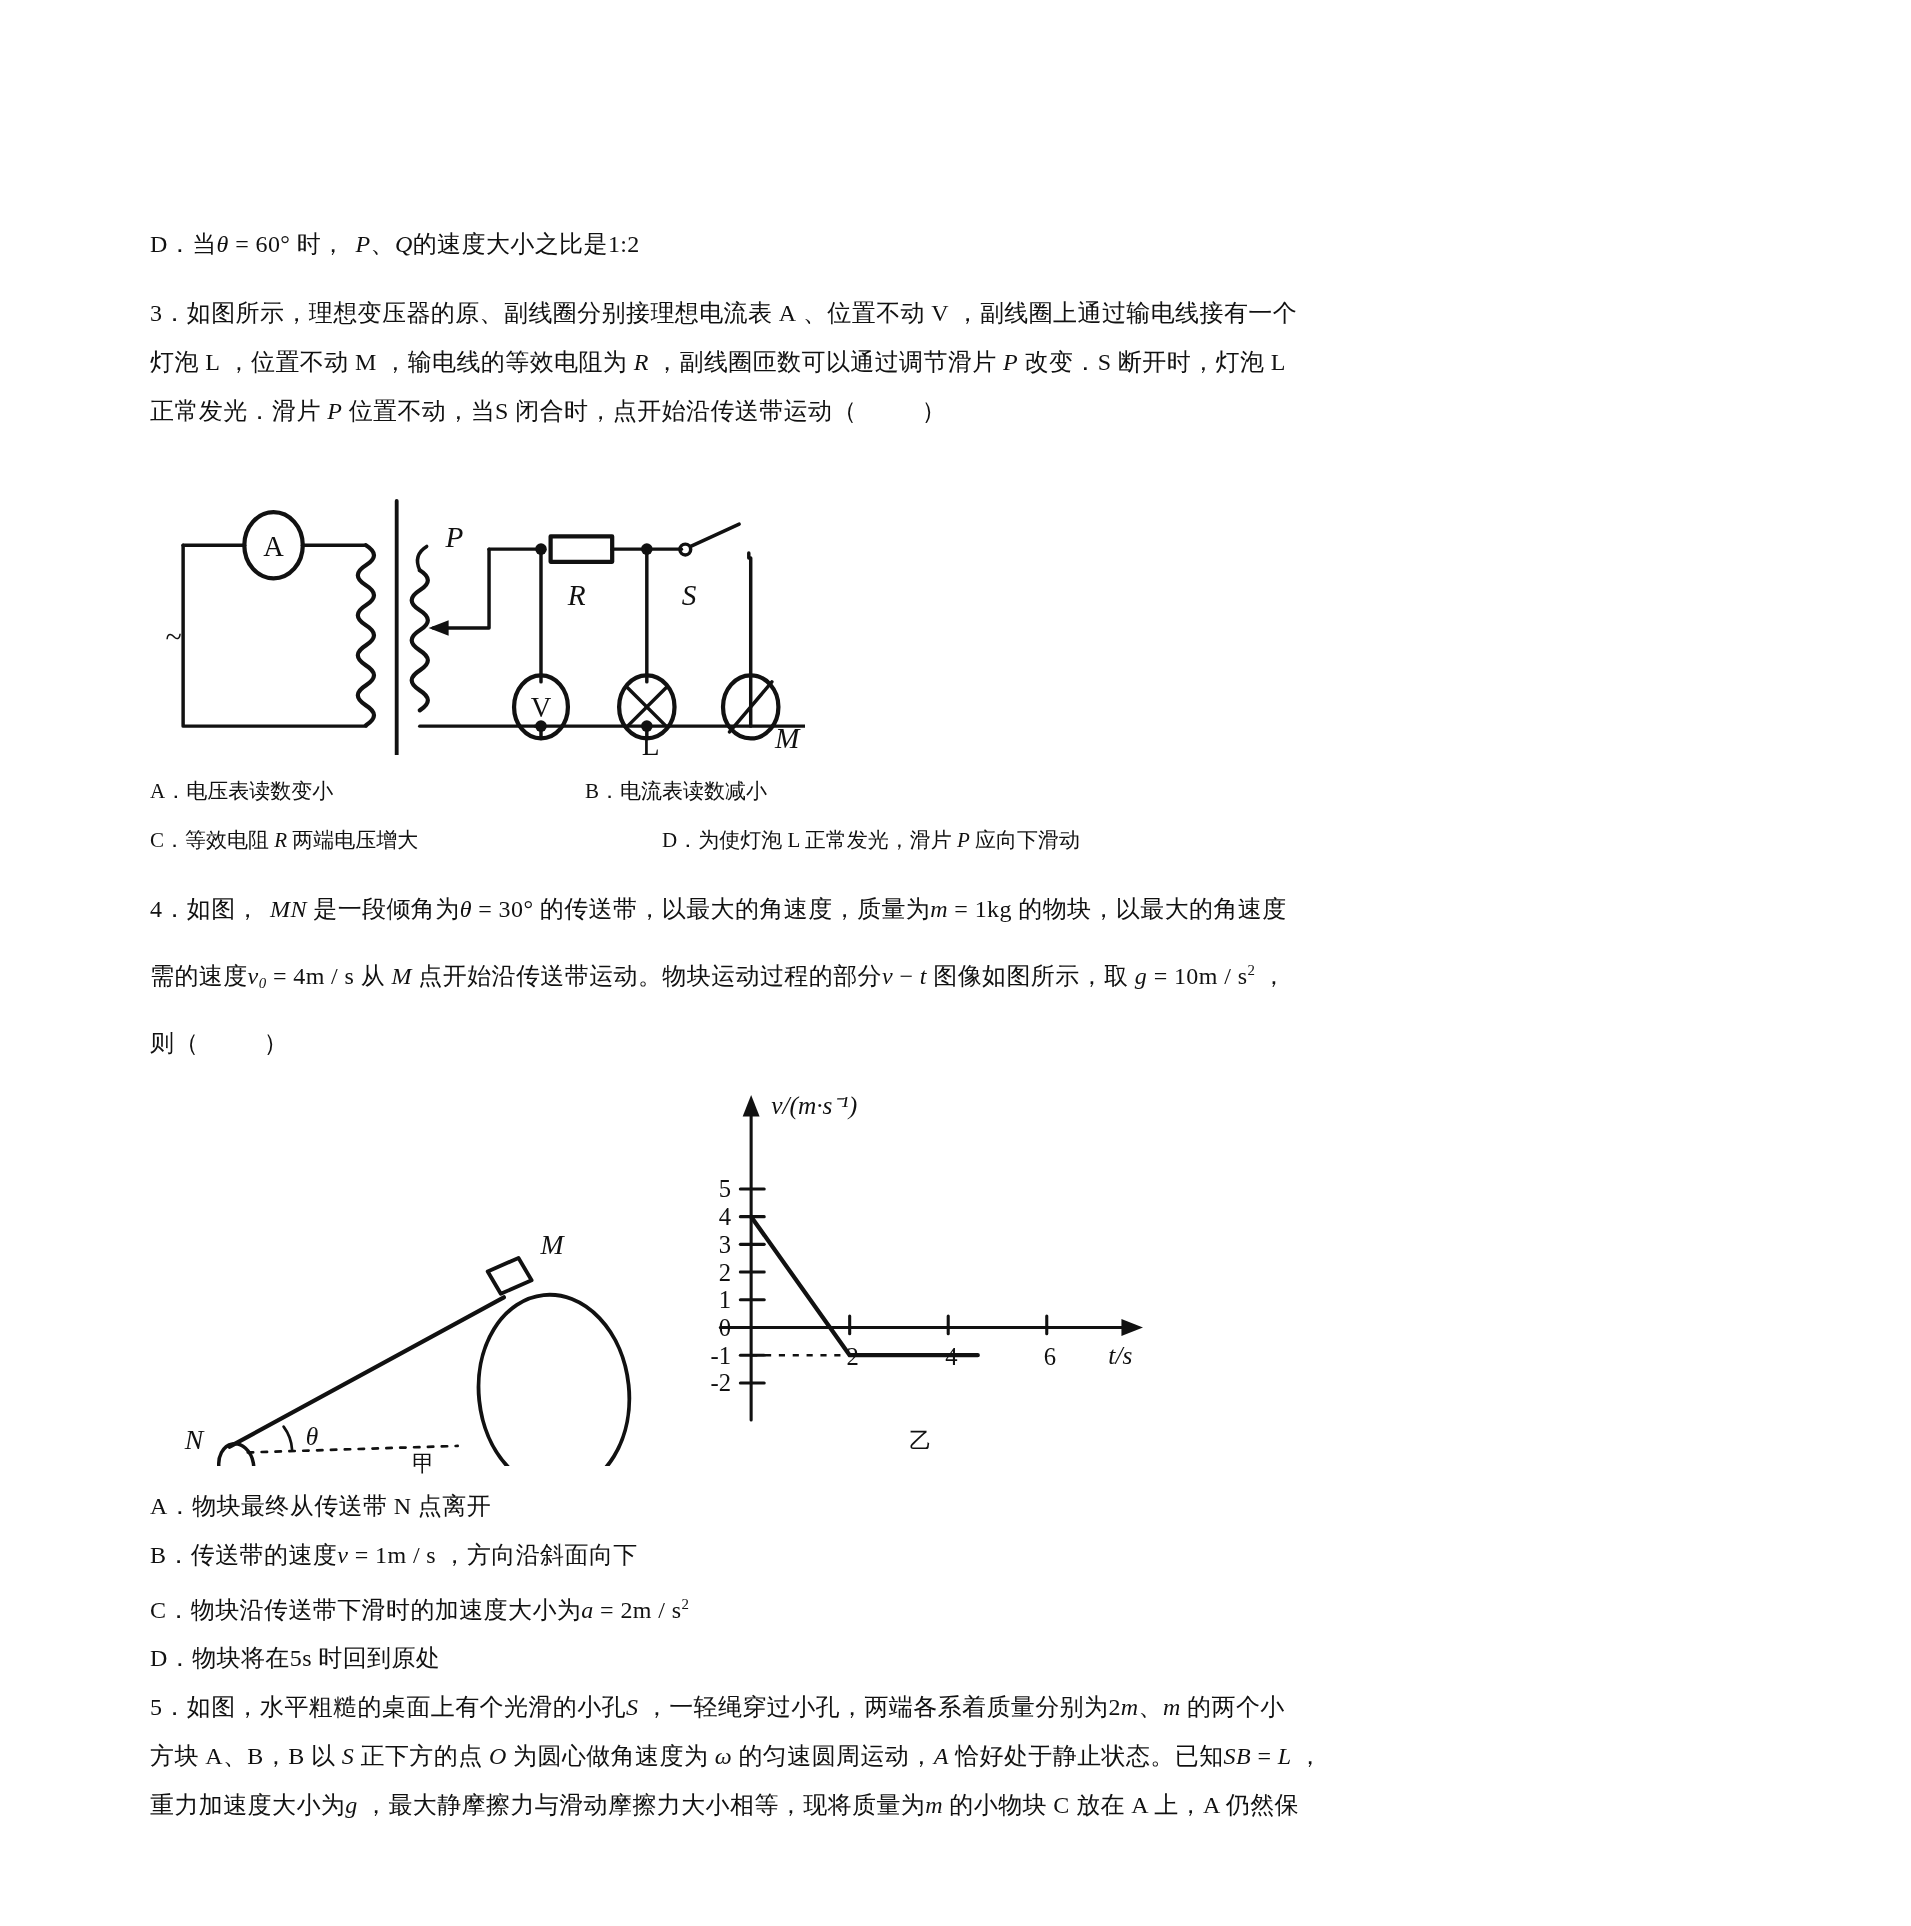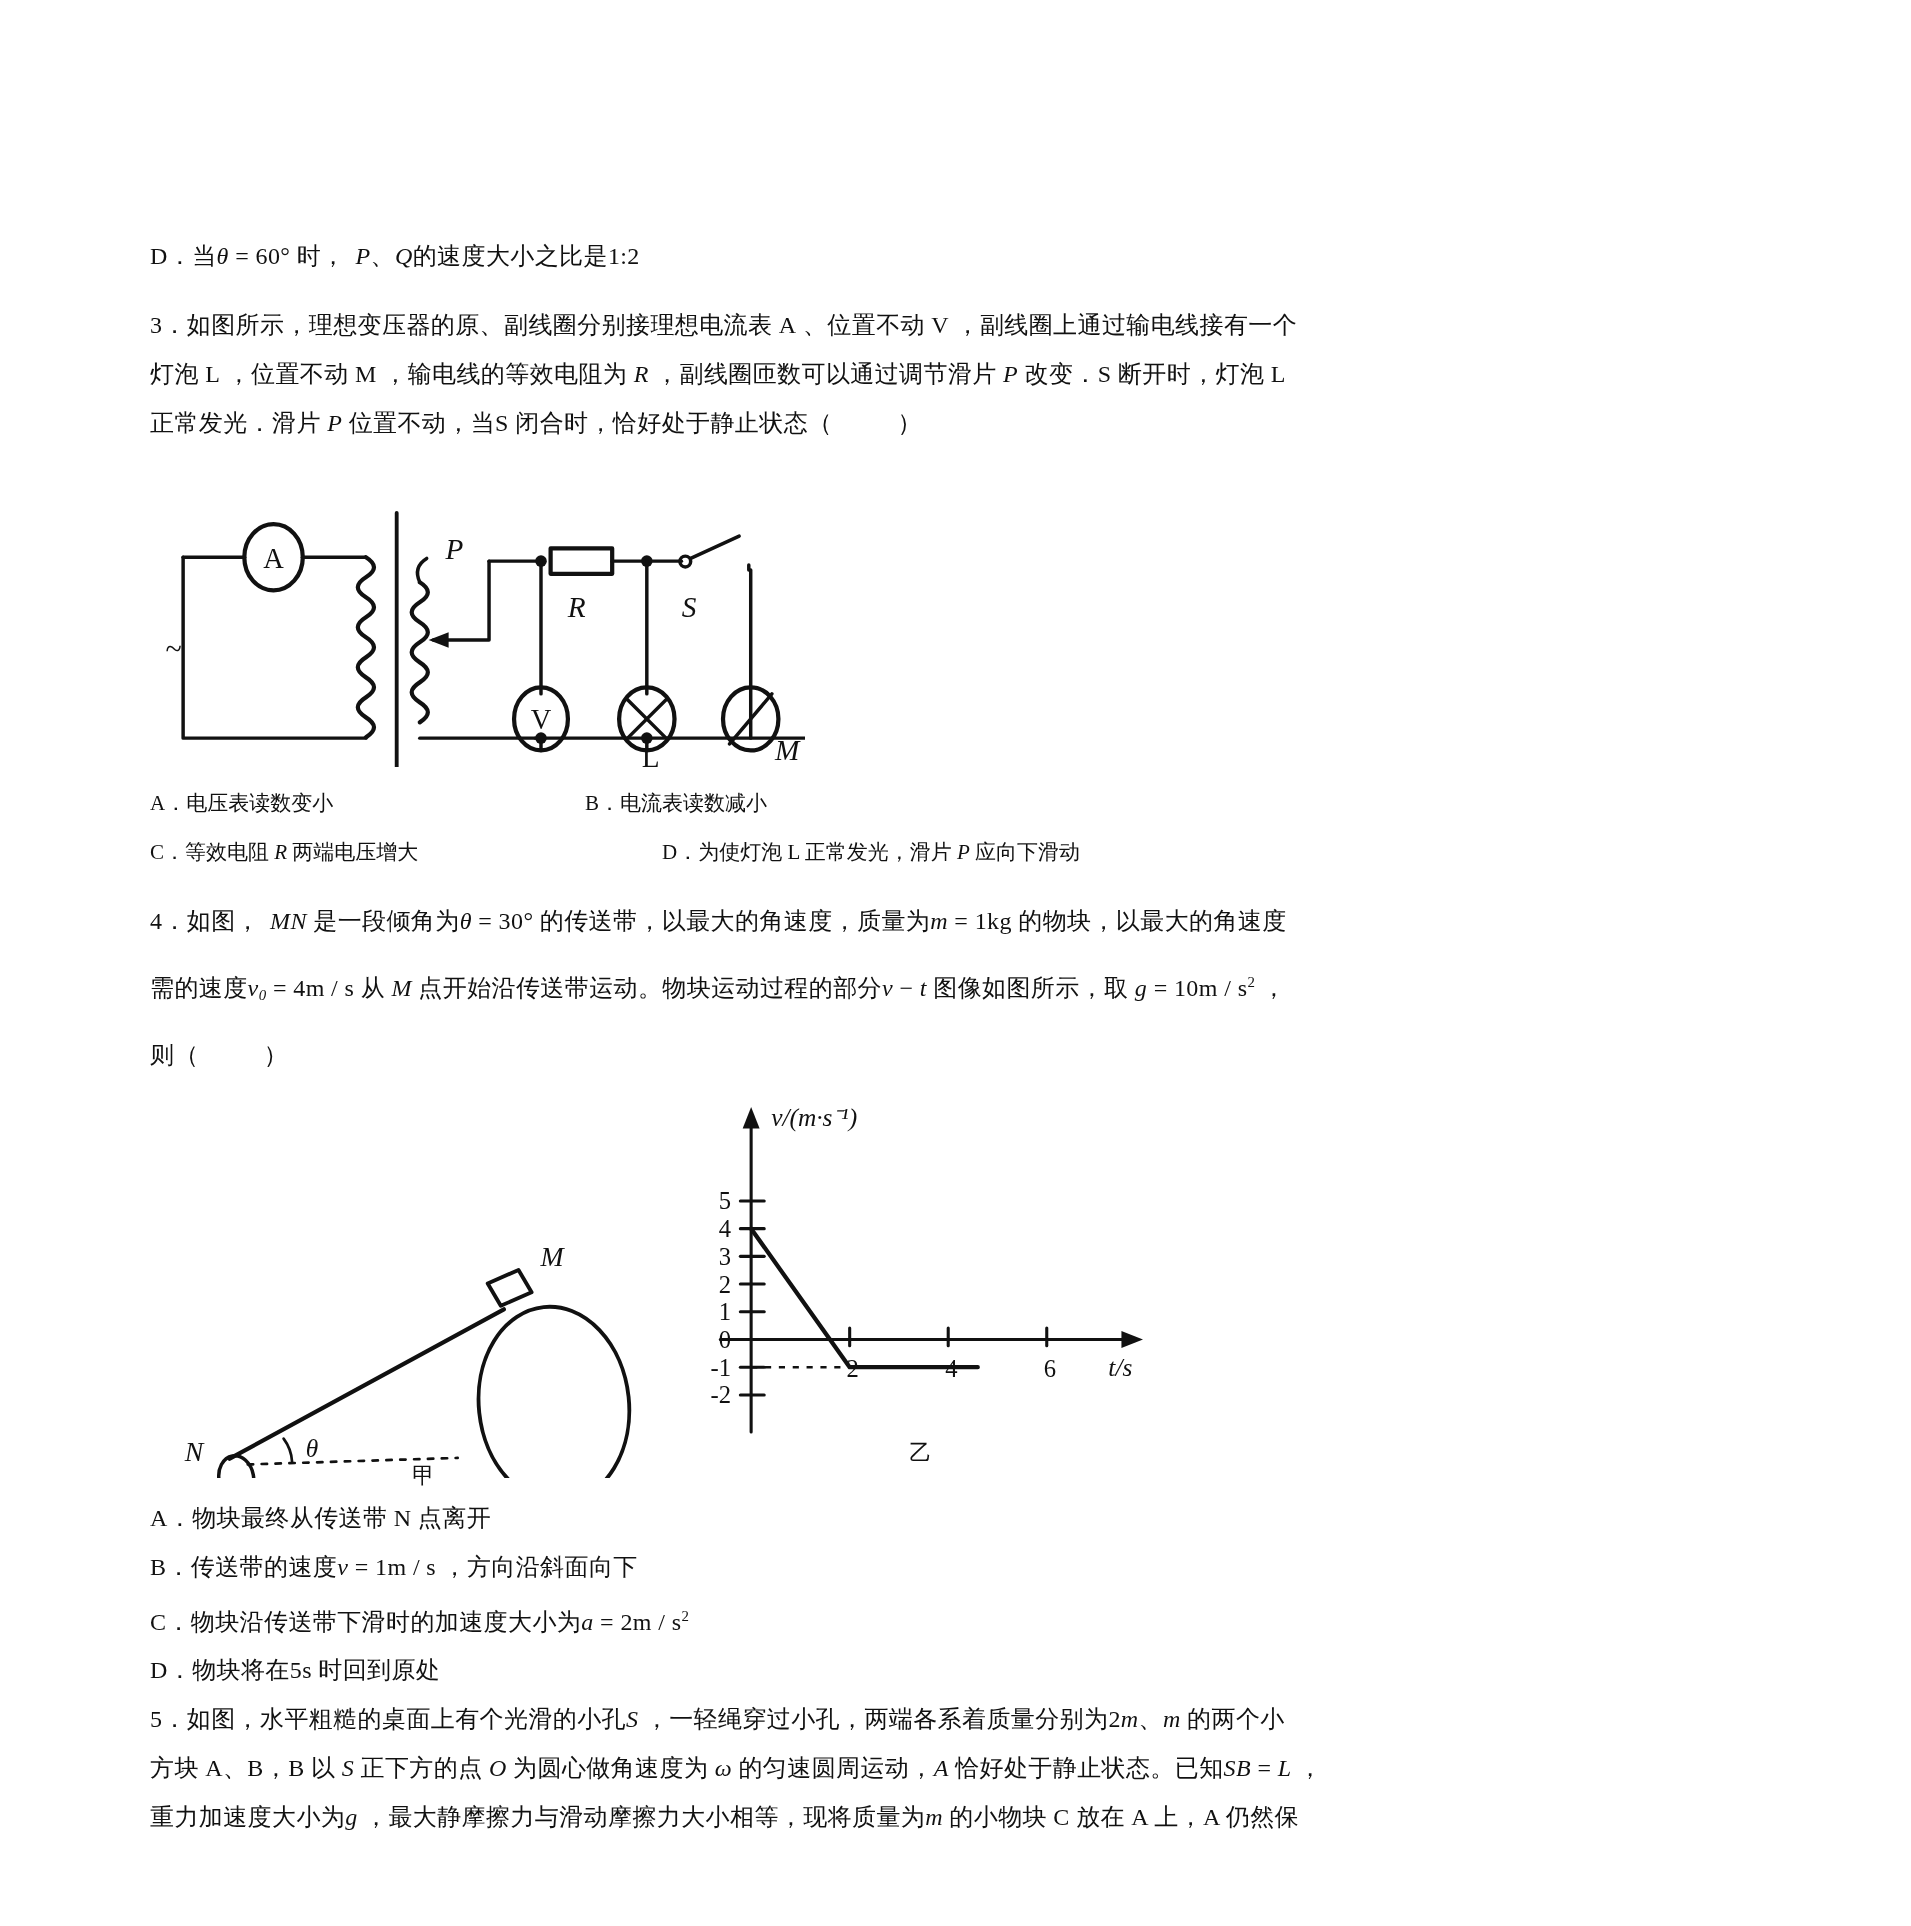--- a/index.html
+++ b/index.html
@@ -4,21 +4,21 @@
 <title>Physics Exam Page</title>
 <style>
   html,body{margin:0;padding:0;background:#ffffff;}
   body{
     width:1911px;height:2703px;position:relative;overflow:hidden;
     font-family:"Liberation Serif","DejaVu Serif",serif;
     color:#111;
   }
   .page{position:absolute;inset:0;background:#fff;}
   .content{
-    position:absolute;left:150px;top:232px;width:1633px;
+    position:absolute;left:150px;top:220px;width:1633px;
   }
   .line{
     font-size:24px;line-height:49px;white-space:nowrap;
     letter-spacing:0.4px;
   }
   .gap-sm{height:11.6px;}
   .gap-md{height:20px;}
   .mi{font-style:italic;font-family:"Liberation Serif",serif;}
   .mn{font-style:normal;font-family:"Liberation Serif",serif;}
   .mu{font-style:normal;}
@@ -56,21 +56,21 @@
 
     <div class="gap-md"></div>
 
     <div class="line">
       <span class="mn">3．</span><span class="mu">如图所示，理想变压器的原、副线圈分别接理想电流表 </span><span class="mn">A</span><span class="mu"> 、位置不动 </span><span class="mn">V</span><span class="mu"> ，副线圈上通过输电线接有一个</span>
     </div>
     <div class="line">
       <span class="mu">灯泡 </span><span class="mn">L</span><span class="mu"> ，位置不动 </span><span class="mn">M</span><span class="mu"> ，输电线的等效电阻为 </span><span class="mi">R</span><span class="mu"> ，副线圈匝数可以通过调节滑片 </span><span class="mi">P</span><span class="mu"> 改变．</span><span class="mn">S</span><span class="mu"> 断开时，灯泡 </span><span class="mn">L</span>
     </div>
     <div class="line">
-      <span class="mu">正常发光．滑片 </span><span class="mi">P</span><span class="mu"> 位置不动，当</span><span class="mn">S</span><span class="mu"> 闭合时，恰好处于静止状态（</span><span class="brk"></span><span class="mu">）</span>
+      <span class="mu">正常发光．滑片 </span><span class="mi">P</span><span class="mu"> 位置不动，当</span><span class="mn">S</span><span class="mu"> 闭合时，点开始沿传送带运动（</span><span class="brk"></span><span class="mu">）</span>
     </div>
 
     <div class="fig-circuit">
       <svg width="655" height="304" viewBox="0 0 1700 790" xmlns="http://www.w3.org/2000/svg">
         <g fill="none" stroke="#111" stroke-width="9" stroke-linecap="round" stroke-linejoin="round">
 
           <path d="M85 245 L85 715 L560 715"></path>
           <path d="M85 245 L245 245"></path>
           <path d="M395 245 L560 245"></path>
 

